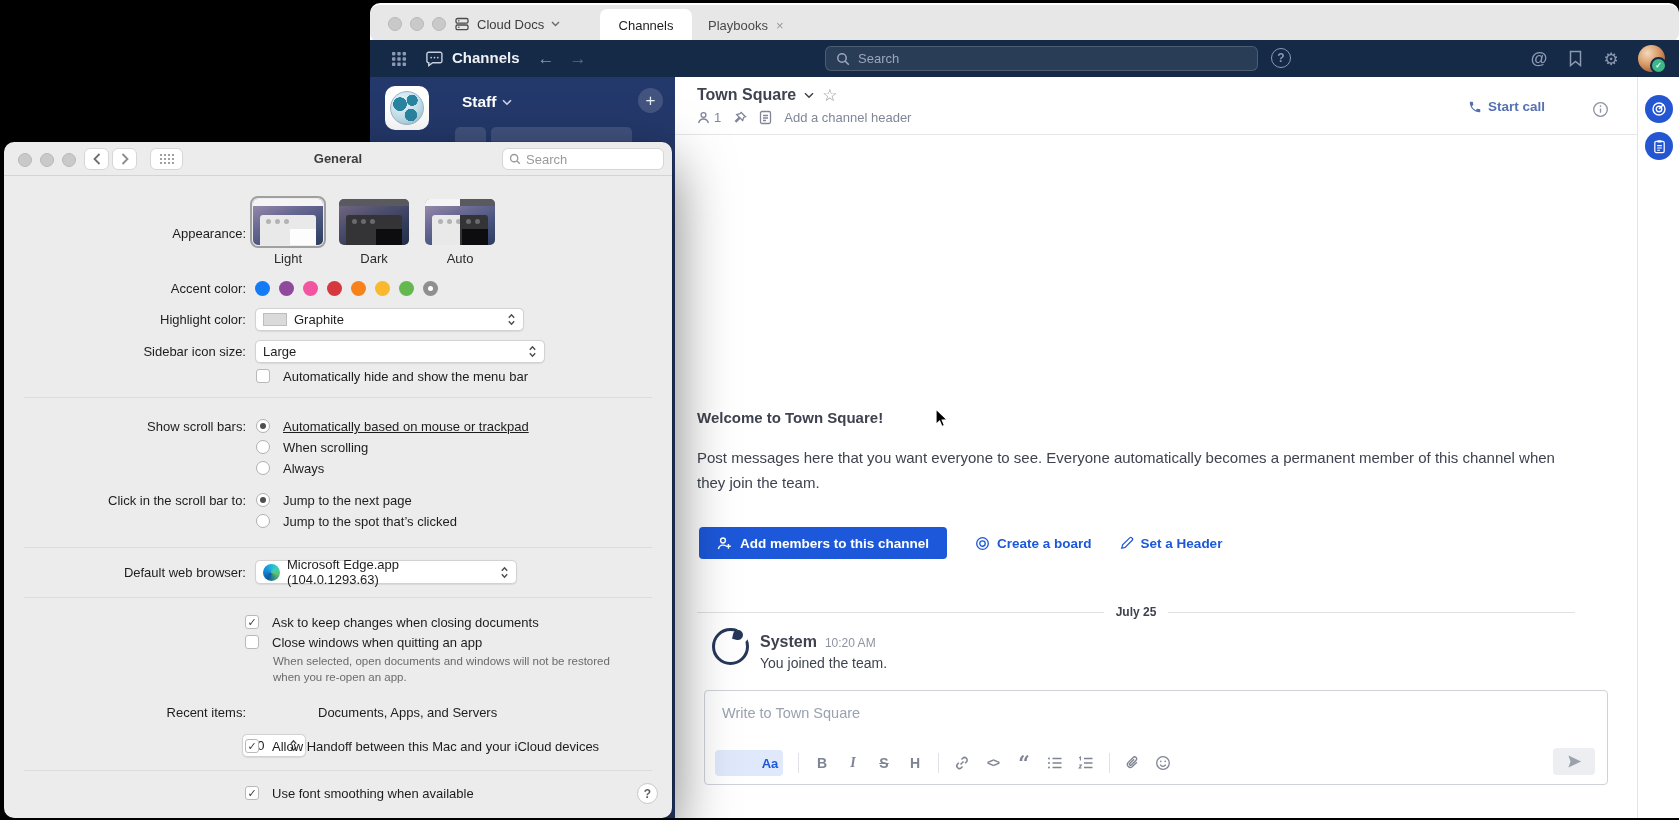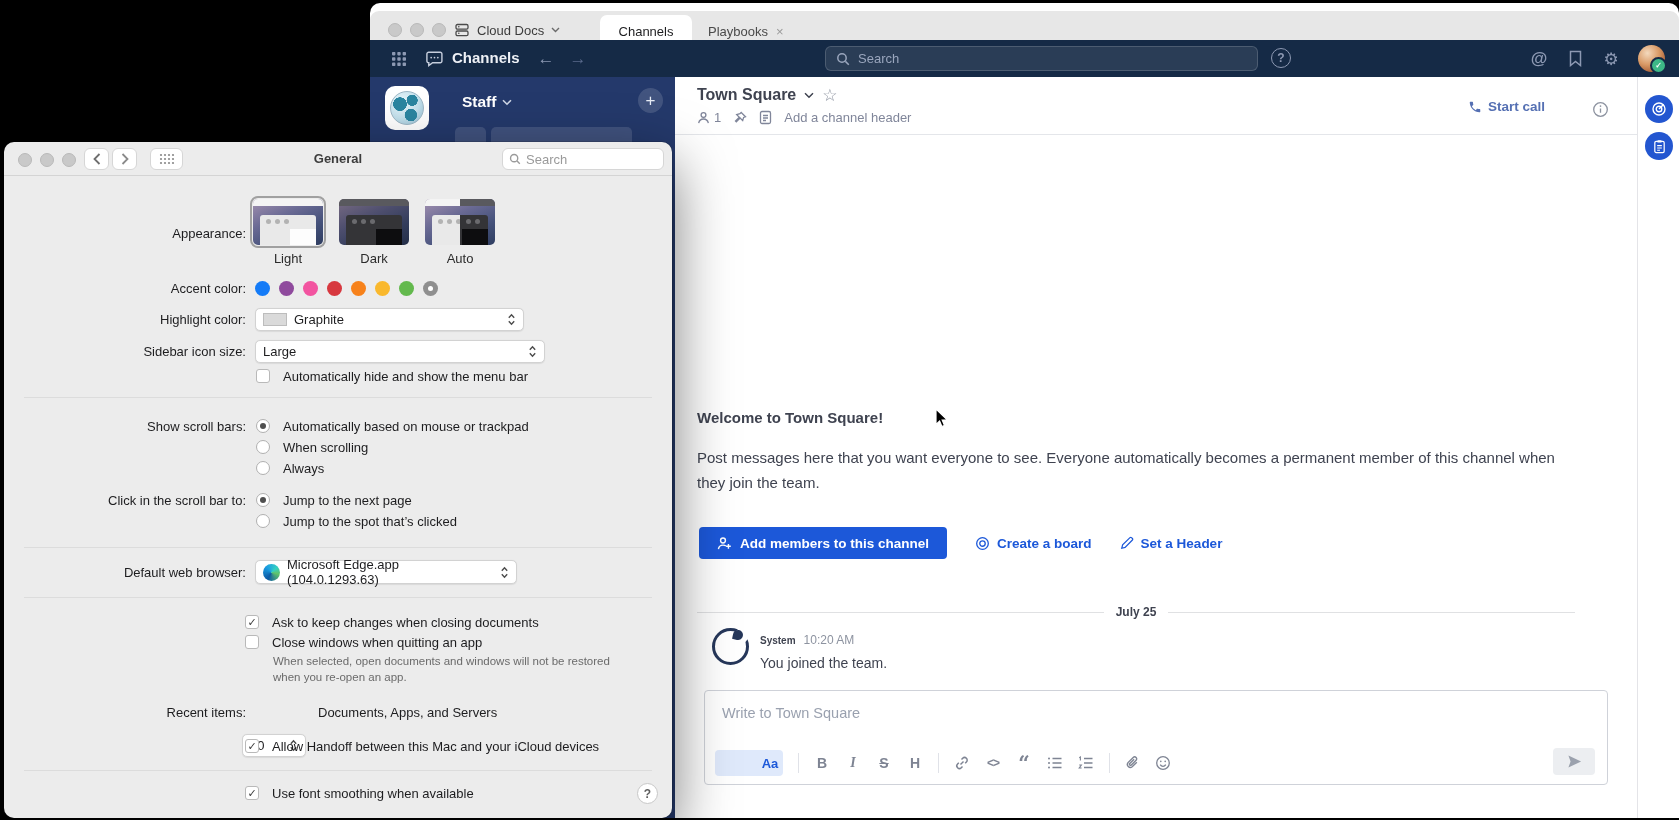--- a/index.html
+++ b/index.html
@@ -3,21 +3,21 @@
 <meta charset="utf-8">
 <style>
   html,body{margin:0;padding:0;background:#000;}
   .stage{position:relative;width:1679px;height:820px;background:#000;overflow:hidden;
          font-family:"Liberation Sans", sans-serif;-webkit-font-smoothing:antialiased;}
   .abs{position:absolute;}
   svg{display:block;}
 
   
   .mm-window{position:absolute;left:370px;top:3px;width:1309px;height:815px;border-radius:10px 10px 0 0;overflow:hidden;background:#fff;}
-  .mm-tabbar{position:absolute;left:0;top:8px;width:100%;height:37px;background:#e7e7e7;border-radius:9px;}
+  .mm-tabbar{position:absolute;left:0;top:2px;width:100%;height:37px;background:#e7e7e7;border-radius:9px;}
   .tl{width:12px;height:12px;border-radius:50%;background:#c9c9c9;border:0.5px solid #b9b9b9;display:inline-block;}
   .mm-lights{position:absolute;left:18px;top:12px;display:flex;gap:8px;}
   .server-sel{position:absolute;left:84px;top:8px;display:flex;align-items:center;gap:7px;color:#3c3c3c;font-size:13px;height:22px;}
   .tab-active{position:absolute;left:230px;top:4px;width:92px;height:33px;background:#fff;border-radius:7px 7px 0 0;
               display:flex;align-items:center;justify-content:center;font-size:13px;color:#1d1d1f;}
   .tab-idle{position:absolute;left:330px;top:4px;height:33px;display:flex;align-items:center;gap:8px;font-size:13px;color:#4a4a4a;padding:0 8px;}
   .tab-idle .x{color:#9a9a9a;font-size:13px;}
 
   .mm-header{position:absolute;left:0;top:37px;width:100%;height:37px;background:#152a46;color:#8d99b3;}
   .mm-header .title{position:absolute;left:82px;top:9px;font-size:15px;font-weight:700;color:#eef1f6;}
@@ -63,21 +63,21 @@
   .btn-primary{height:32px;background:#1c58d9;border-radius:4px;color:#fff;font-size:13.5px;font-weight:600;
                display:flex;align-items:center;gap:8px;padding:0 18px;}
   .btn-link{display:flex;align-items:center;gap:7px;color:#1c58d9;font-size:13.5px;font-weight:600;}
 
   .date-divider{position:absolute;left:22px;top:528px;width:878px;display:flex;align-items:center;gap:12px;}
   .date-divider .line{flex:1;height:1px;background:rgba(63,67,80,.16);}
   .date-divider .txt{font-size:12px;font-weight:700;color:#3f4350;}
 
   .sys-avatar{position:absolute;left:37px;top:551px;width:37px;height:37px;}
   .sys-name-row{position:absolute;left:85px;top:556px;display:flex;align-items:baseline;gap:8px;}
-  .sys-name{font-size:10px;font-weight:700;color:#3f4350;}
+  .sys-name{font-size:16px;font-weight:700;color:#3f4350;}
   .sys-time{font-size:12px;color:#8d93a0;}
   .sys-text{position:absolute;left:85px;top:578px;font-size:14px;color:#3f4350;}
 
   .composer{position:absolute;left:29px;top:613px;width:904px;height:95px;border:1px solid #cfd2d9;border-radius:4px;box-sizing:border-box;}
   .composer .ph{position:absolute;left:17px;top:14px;font-size:14.5px;color:#9aa1af;}
   .fmt-bar{position:absolute;left:10px;bottom:8px;display:flex;align-items:center;gap:15px;color:#7e8493;}
   .fmt{font-size:14px;font-weight:700;color:#7e8493;display:flex;align-items:center;justify-content:center;min-width:16px;}
   .fmt-aa{background:#dfe9fb;color:#1c58d9;border-radius:4px;width:26px;height:26px;font-size:13px;font-weight:700;
           display:flex;align-items:center;justify-content:center;padding-left:42px;}
   .vsep{width:1px;height:20px;background:#e0e2e8;}
@@ -536,21 +536,21 @@
     </div>
 
     <div class="cbrow" style="left:252px;top:227px;">
       <span class="cb"></span>
       <span>Automatically hide and show the menu bar</span>
     </div>
 
     <div class="p-sep" style="top:255px;"></div>
 
     <div class="p-label" style="top:277px;">Show scroll bars:</div>
-    <div class="cbrow" style="left:252px;top:277px;">
+    <div class="cbrow" style="left:252px;top:277px;text-decoration:underline;">
       <span class="radio on"></span>
       <span>Automatically based on mouse or trackpad</span>
     </div>
     <div class="cbrow" style="left:252px;top:298px;">
       <span class="radio"></span>
       <span>When scrolling</span>
     </div>
     <div class="cbrow" style="left:252px;top:319px;">
       <span class="radio"></span>
       <span>Always</span>

